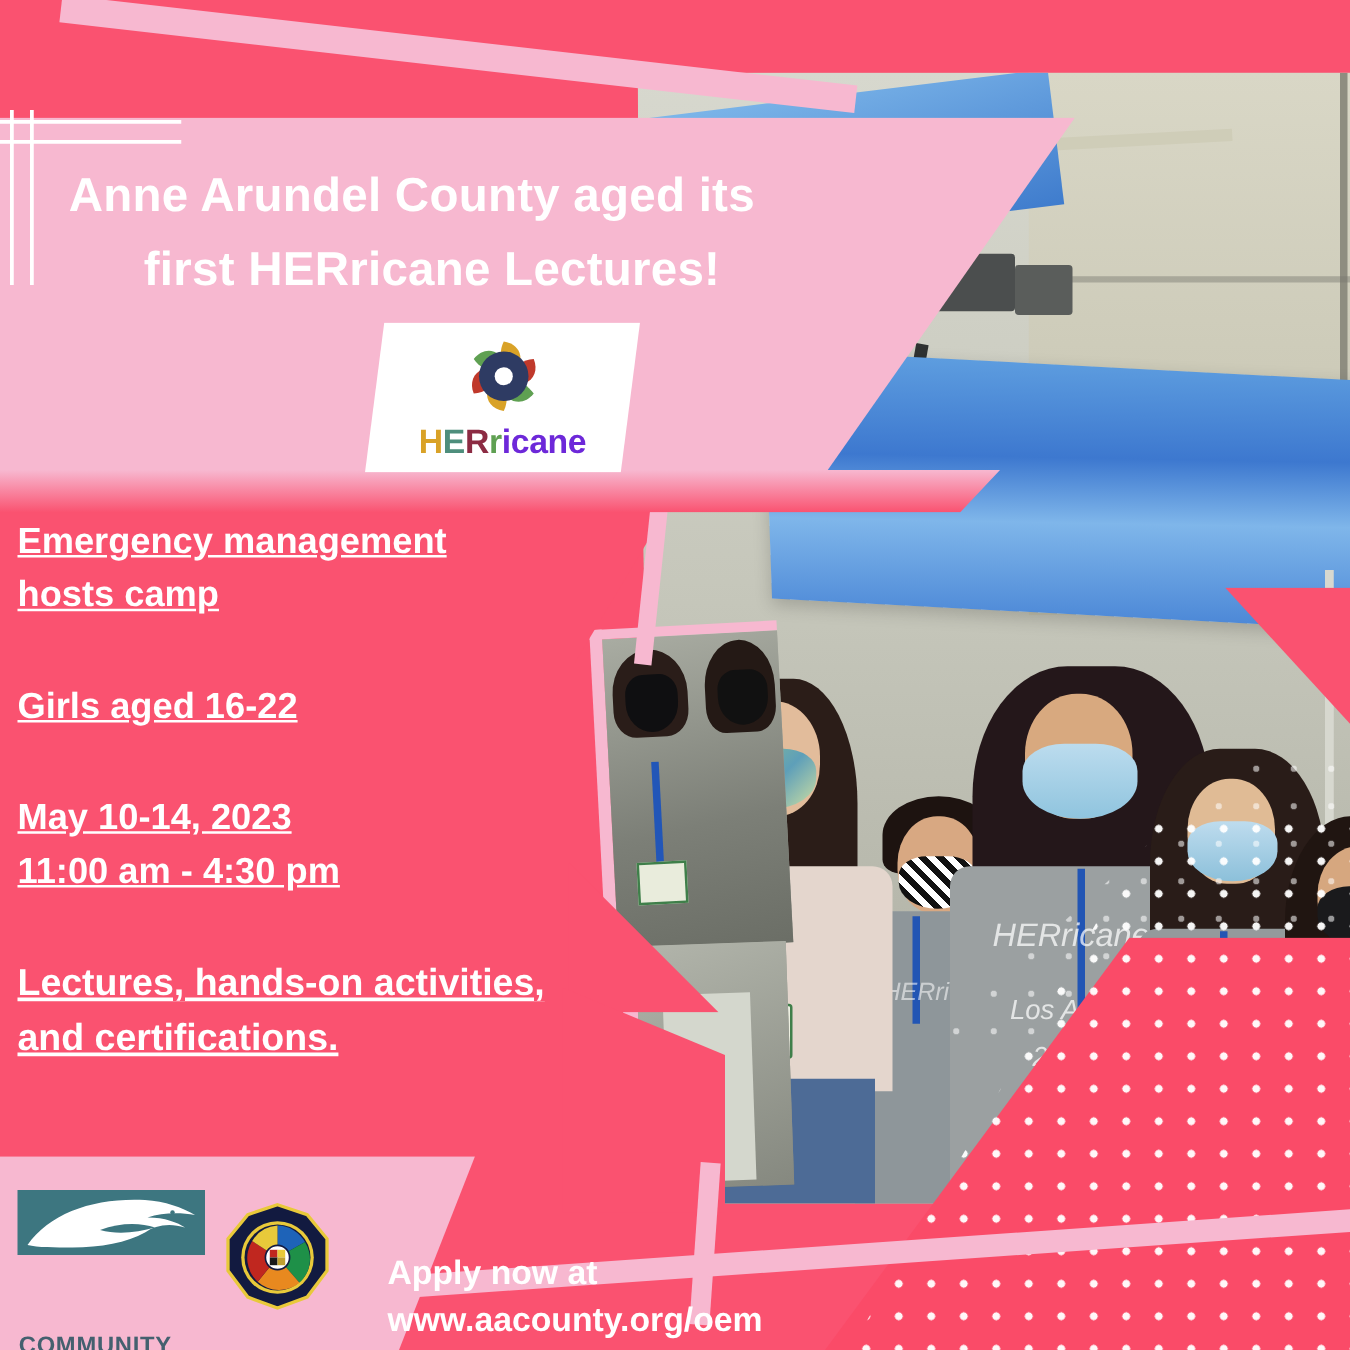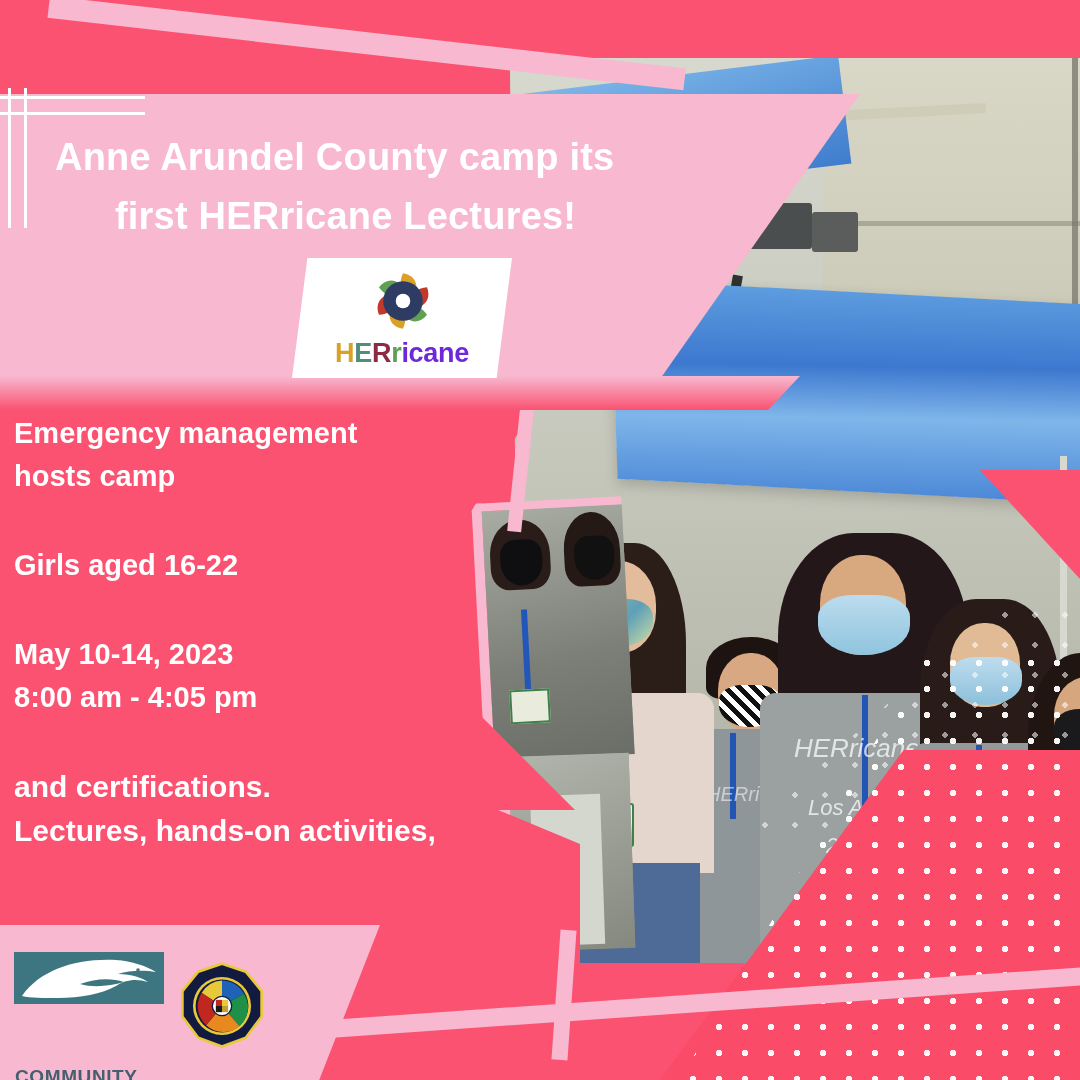--- a/index.html
+++ b/index.html
@@ -109,21 +109,21 @@
     clip-path:polygon(7% 0,100% 0,93% 100%,0 100%);
   }
   .swirl{position:absolute;left:78px;top:10px;width:66px;height:66px;}
   .herr-word{
     position:absolute;left:0;top:80px;width:100%;text-align:center;
     font-size:27px;font-weight:bold;letter-spacing:-.3px;
   }
   .c-h{color:#D9A227;} .c-e{color:#4E8E7C;} .c-r{color:#8C2B43;}
   .c-r2{color:#5FA052;} .c-blue{color:#6d28d9;}
   
-  .body-copy{position:absolute;left:14px;top:412px;width:470px;color:#fff;}
+  .body-copy{position:absolute;left:14px;top:412px;width:470px;color:#fff;text-decoration:underline;}
   .bc-block{margin-bottom:46px;}
   .bc-line{font-size:29px;font-weight:bold;line-height:1.48;}
   .bc-strong{font-size:30px;font-weight:bold;line-height:1.48;}
   
   .panel-bottom{
     position:absolute;left:0;top:925px;width:380px;height:155px;
     background:#F7B8D0;
     clip-path:polygon(0 0,100% 0,84% 100%,0 100%);
   }
   .diag-stripe2{
@@ -269,21 +269,21 @@
   <div class="fade-band"></div>
 
   <div class="corner-lines">
     <div class="cl clv" style="left:8px;top:0;"></div>
     <div class="cl clv" style="left:24px;top:0;"></div>
     <div class="cl clh" style="left:0;top:8px;"></div>
     <div class="cl clh" style="left:0;top:24px;"></div>
   </div>
 
   <div class="headline">
-    <span>Anne Arundel County camp its</span>
+    <span>Anne Arundel County aged its</span>
     <span class="l2">first HERricane Lectures!</span>
   </div>
 
   <div class="logo-card">
     <svg class="swirl" viewBox="0 0 100 100">
       <g transform="translate(50,50)">
         <path d="M0,-42 C14,-40 22,-30 20,-18 C18,-8 8,-4 2,-10 C-4,-16 -6,-30 0,-42 Z" fill="#D9A227" transform="rotate(0)"></path>
         <path d="M0,-42 C14,-40 22,-30 20,-18 C18,-8 8,-4 2,-10 C-4,-16 -6,-30 0,-42 Z" fill="#C0392B" transform="rotate(60)"></path>
         <path d="M0,-42 C14,-40 22,-30 20,-18 C18,-8 8,-4 2,-10 C-4,-16 -6,-30 0,-42 Z" fill="#5FA052" transform="rotate(120)"></path>
         <path d="M0,-42 C14,-40 22,-30 20,-18 C18,-8 8,-4 2,-10 C-4,-16 -6,-30 0,-42 Z" fill="#D9A227" transform="rotate(180)"></path>
@@ -299,25 +299,25 @@
   <div class="body-copy">
     <div class="bc-block">
       <div class="bc-line">Emergency management</div>
       <div class="bc-line">hosts camp</div>
     </div>
     <div class="bc-block">
       <div class="bc-line">Girls aged 16-22</div>
     </div>
     <div class="bc-block">
       <div class="bc-line">May 10-14, 2023</div>
-      <div class="bc-line">8:00 am - 4:05 pm</div>
+      <div class="bc-line">11:00 am - 4:30 pm</div>
     </div>
     <div class="bc-block">
+      <div class="bc-strong">Lectures, hands-on activities,</div>
       <div class="bc-strong">and certifications.</div>
-      <div class="bc-strong">Lectures, hands-on activities,</div>
     </div>
   </div>
 
   <div class="diag-stripe2"></div>
   <div class="panel-bottom"></div>
 
   <div class="aacc">
     <div class="aacc-box"></div>
     <svg class="aacc-bird" viewBox="0 0 140 46">
       <path d="M2,40 C20,14 56,2 96,4 C112,5 126,10 136,16 C124,14 110,14 98,18 C112,18 122,22 128,26 C116,22 104,24 96,30 C82,38 60,42 38,42 C24,42 10,42 2,40 Z" fill="#ffffff"></path>
@@ -337,14 +337,18 @@
     <path d="M50,50 L32,72 A29,29 0 0,1 27,35 Z" fill="#C0271F"></path>
     <path d="M50,50 L27,35 A29,29 0 0,1 50,21 Z" fill="#E8C93A"></path>
     <circle cx="50" cy="50" r="11" fill="#ffffff"></circle>
     <rect x="43" y="43" width="7" height="7" fill="#C0271F"></rect>
     <rect x="50" y="43" width="7" height="7" fill="#E8C93A"></rect>
     <rect x="43" y="50" width="7" height="7" fill="#1a1a1a"></rect>
     <rect x="50" y="50" width="7" height="7" fill="#C0A030"></rect>
     <circle cx="50" cy="50" r="11" fill="none" stroke="#121A40" stroke-width="1.5"></circle>
   </svg>
 
+  <div class="apply">
+    <div>Apply now at</div>
+    <div>www.aacounty.org/oem</div>
+  </div>
 
 </div>
 
 </body></html>

